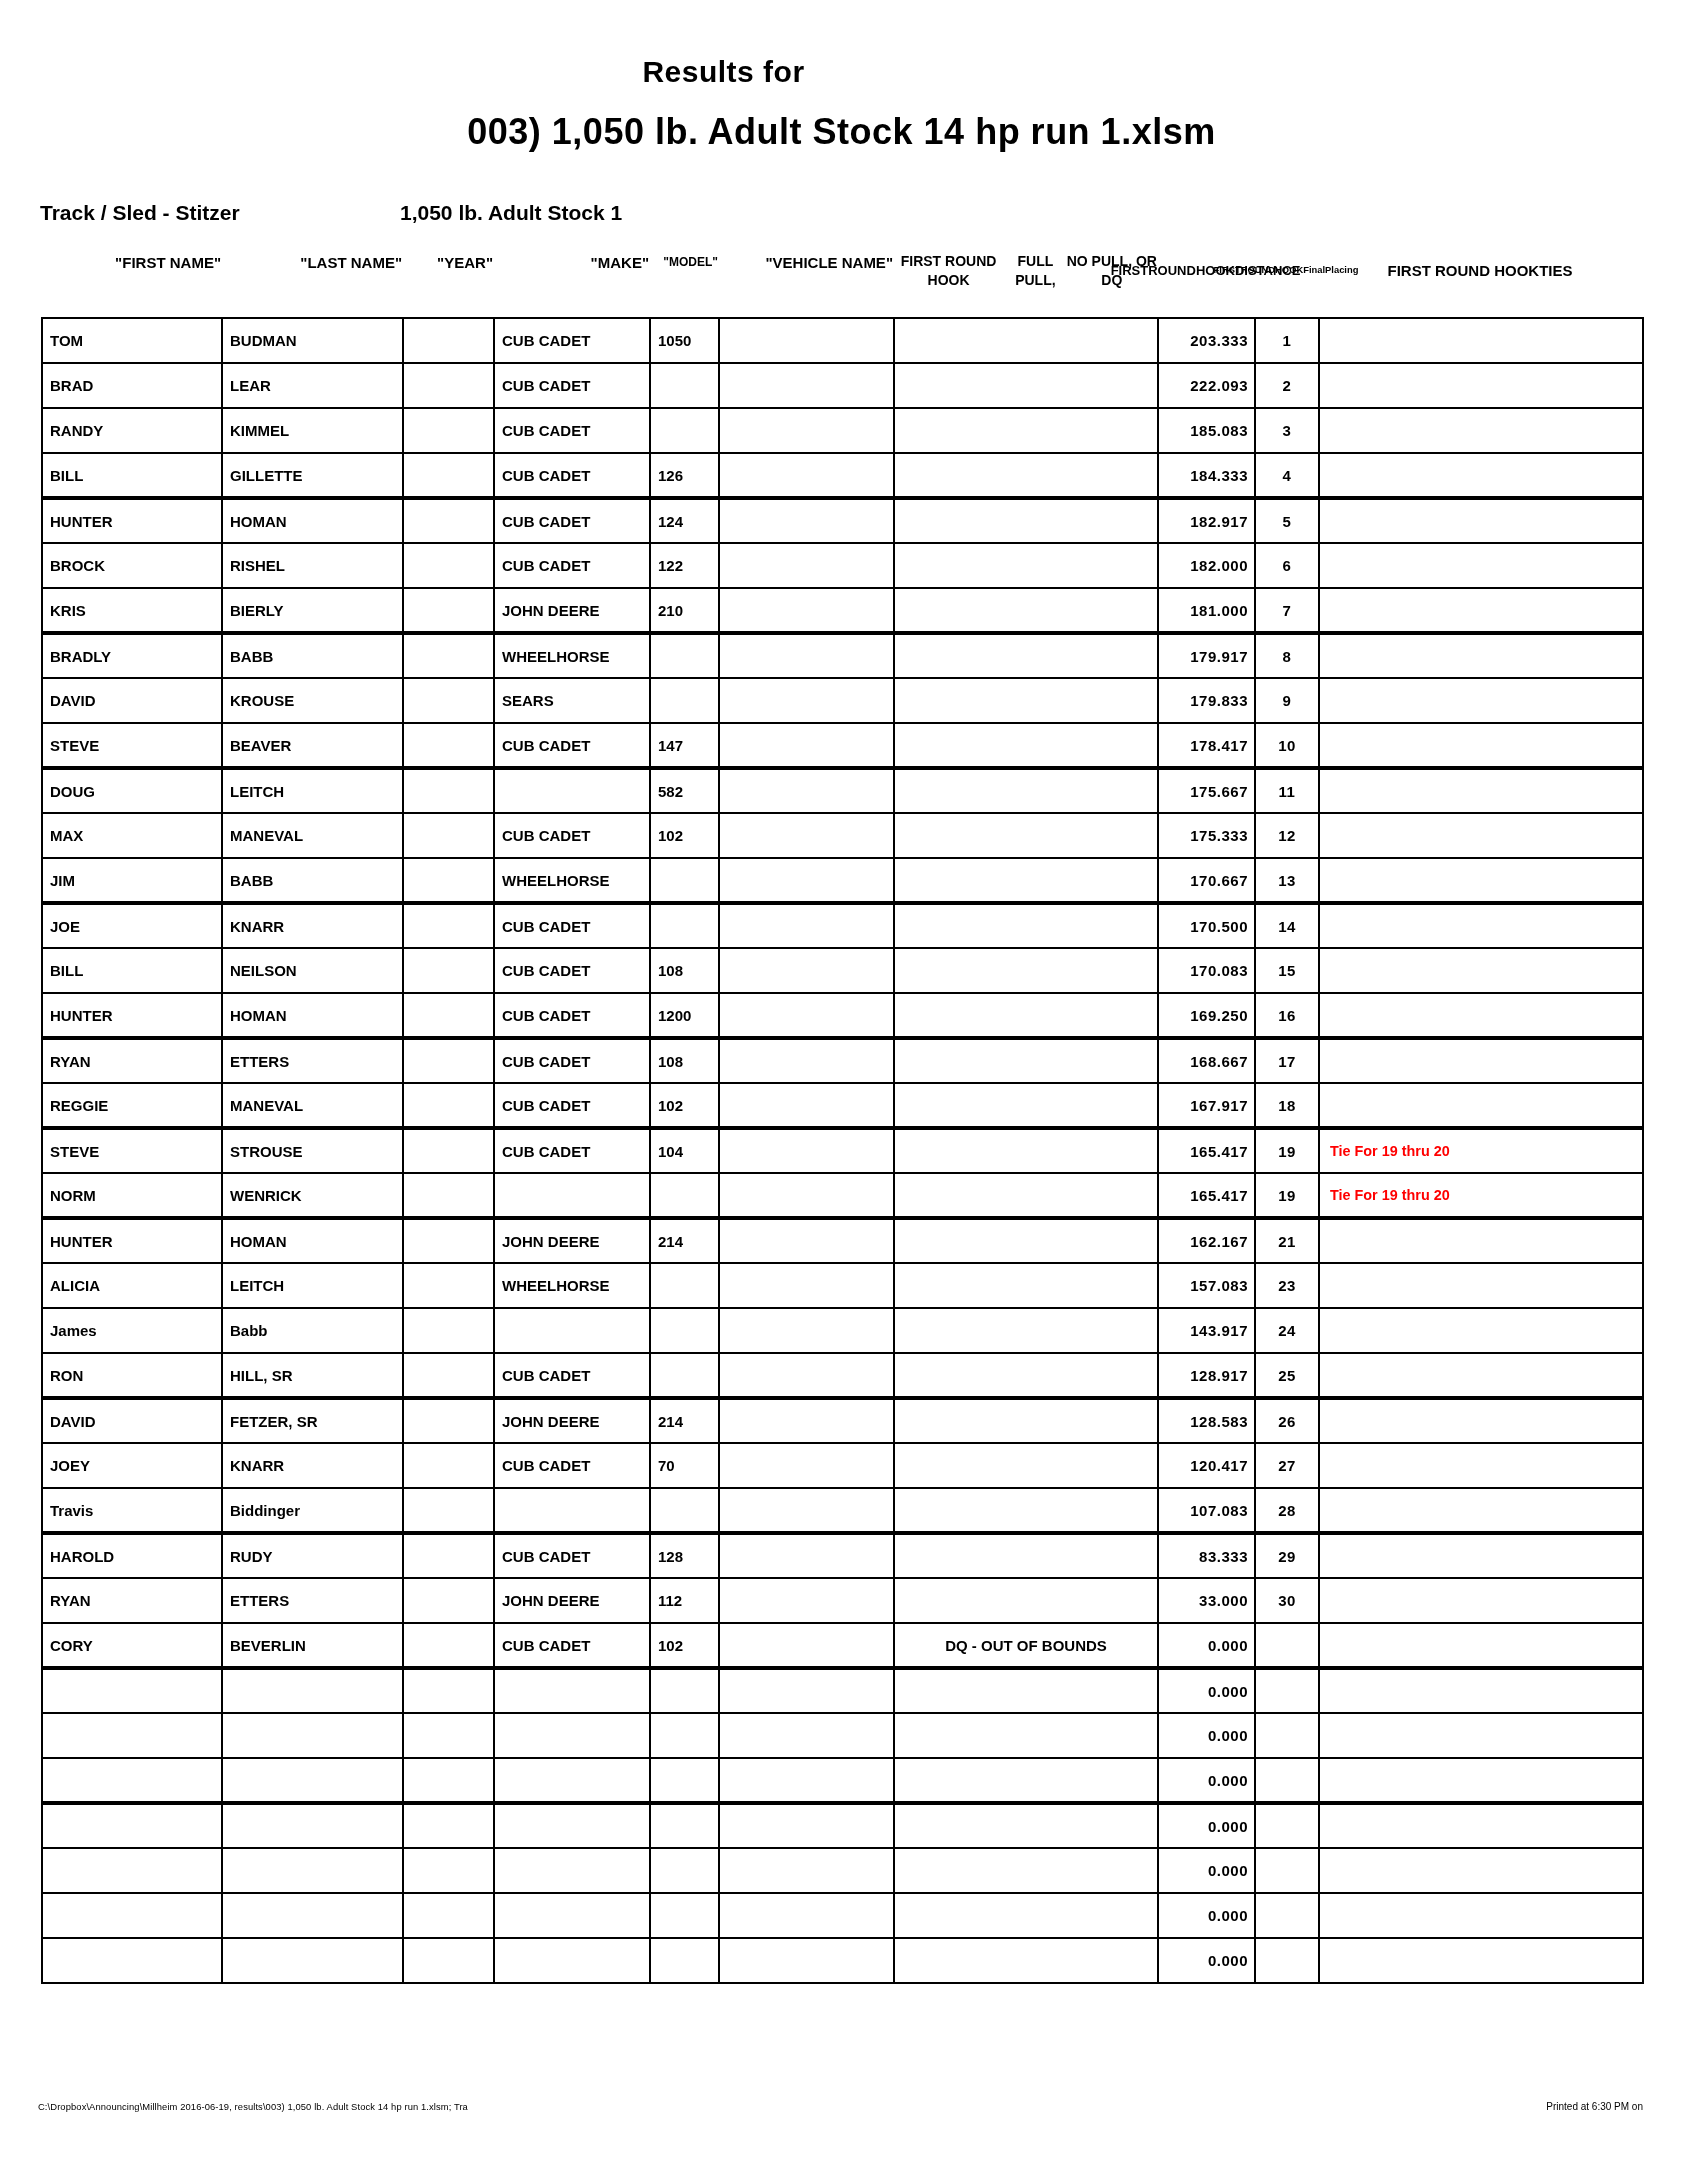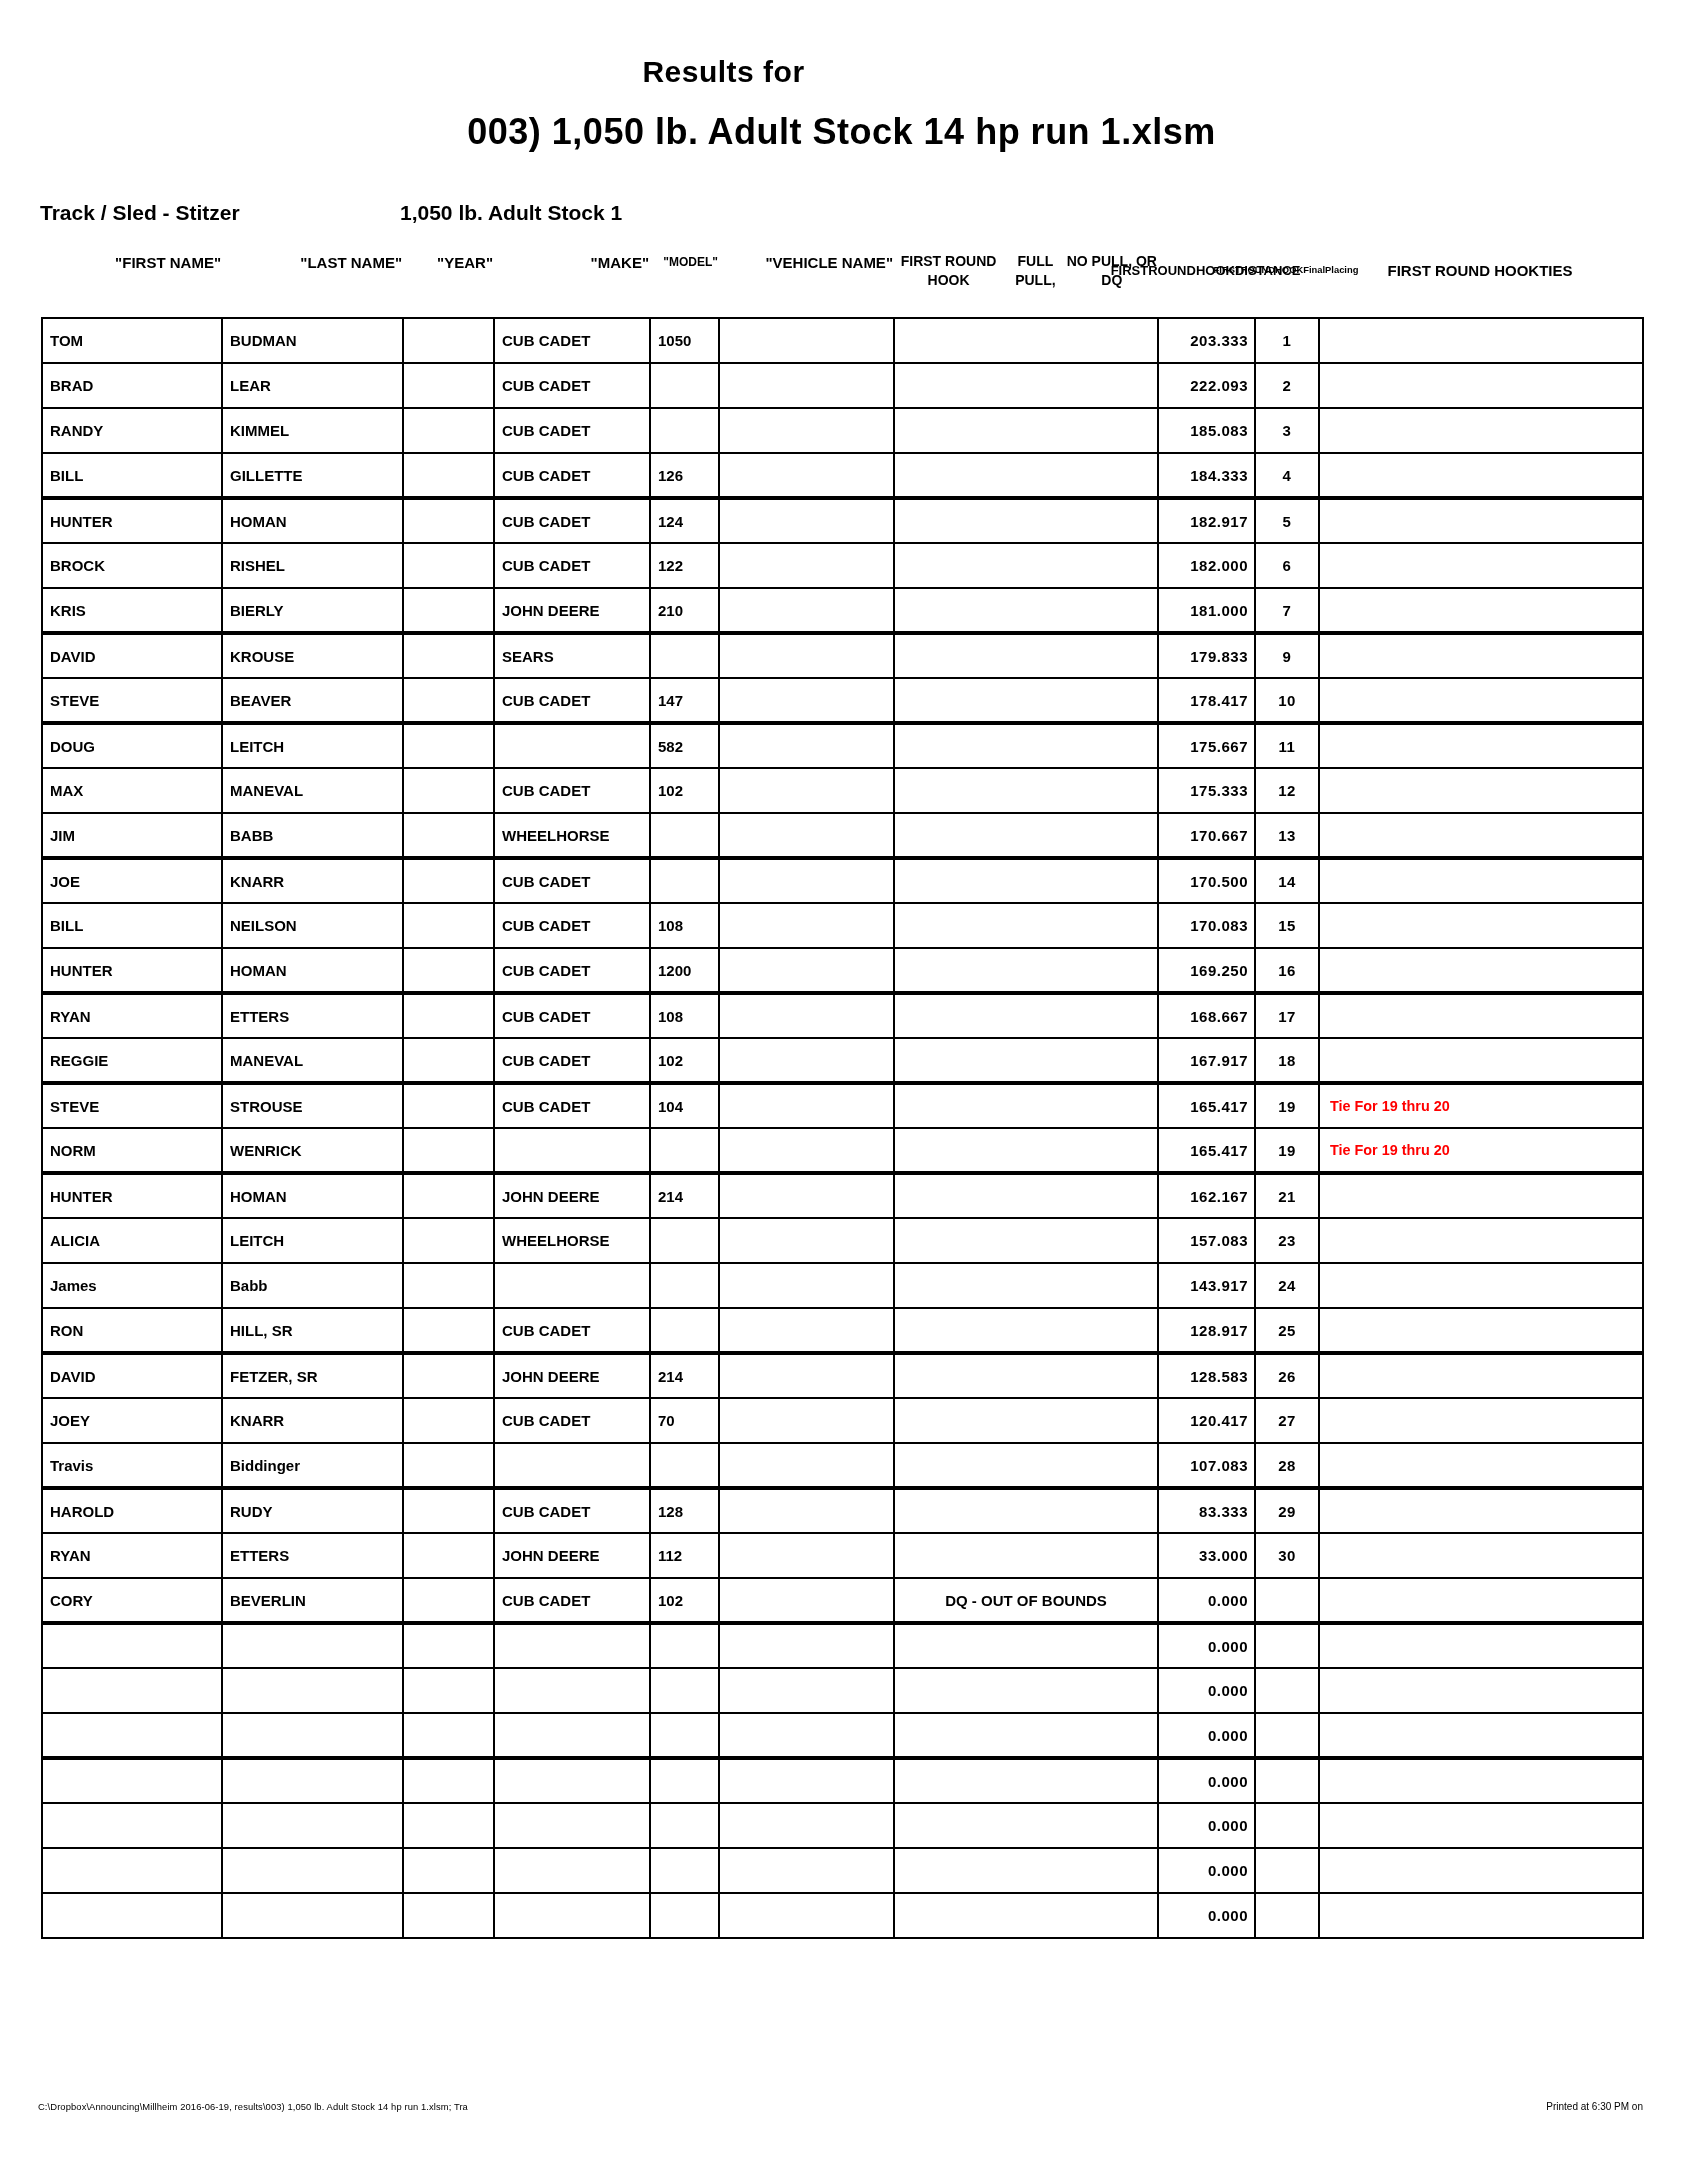--- a/index.html
+++ b/index.html
@@ -222,20 +222,32 @@
       <td class="c-year"></td>
       <td class="c-make">JOHN DEERE</td>
       <td class="c-model">210</td>
       <td class="c-vehicle"></td>
       <td class="c-hook"></td>
       <td class="c-dist">181.000</td>
       <td class="c-place">7</td>
       <td class="c-ties"></td>
     </tr>
       <tr>
+      <td class="c-first">BRADLY</td>
+      <td class="c-last">BABB</td>
+      <td class="c-year"></td>
+      <td class="c-make">WHEELHORSE</td>
+      <td class="c-model"></td>
+      <td class="c-vehicle"></td>
+      <td class="c-hook"></td>
+      <td class="c-dist">179.917</td>
+      <td class="c-place">8</td>
+      <td class="c-ties"></td>
+    </tr>
+      <tr>
       <td class="c-first">DAVID</td>
       <td class="c-last">KROUSE</td>
       <td class="c-year"></td>
       <td class="c-make">SEARS</td>
       <td class="c-model"></td>
       <td class="c-vehicle"></td>
       <td class="c-hook"></td>
       <td class="c-dist">179.833</td>
       <td class="c-place">9</td>
       <td class="c-ties"></td>

